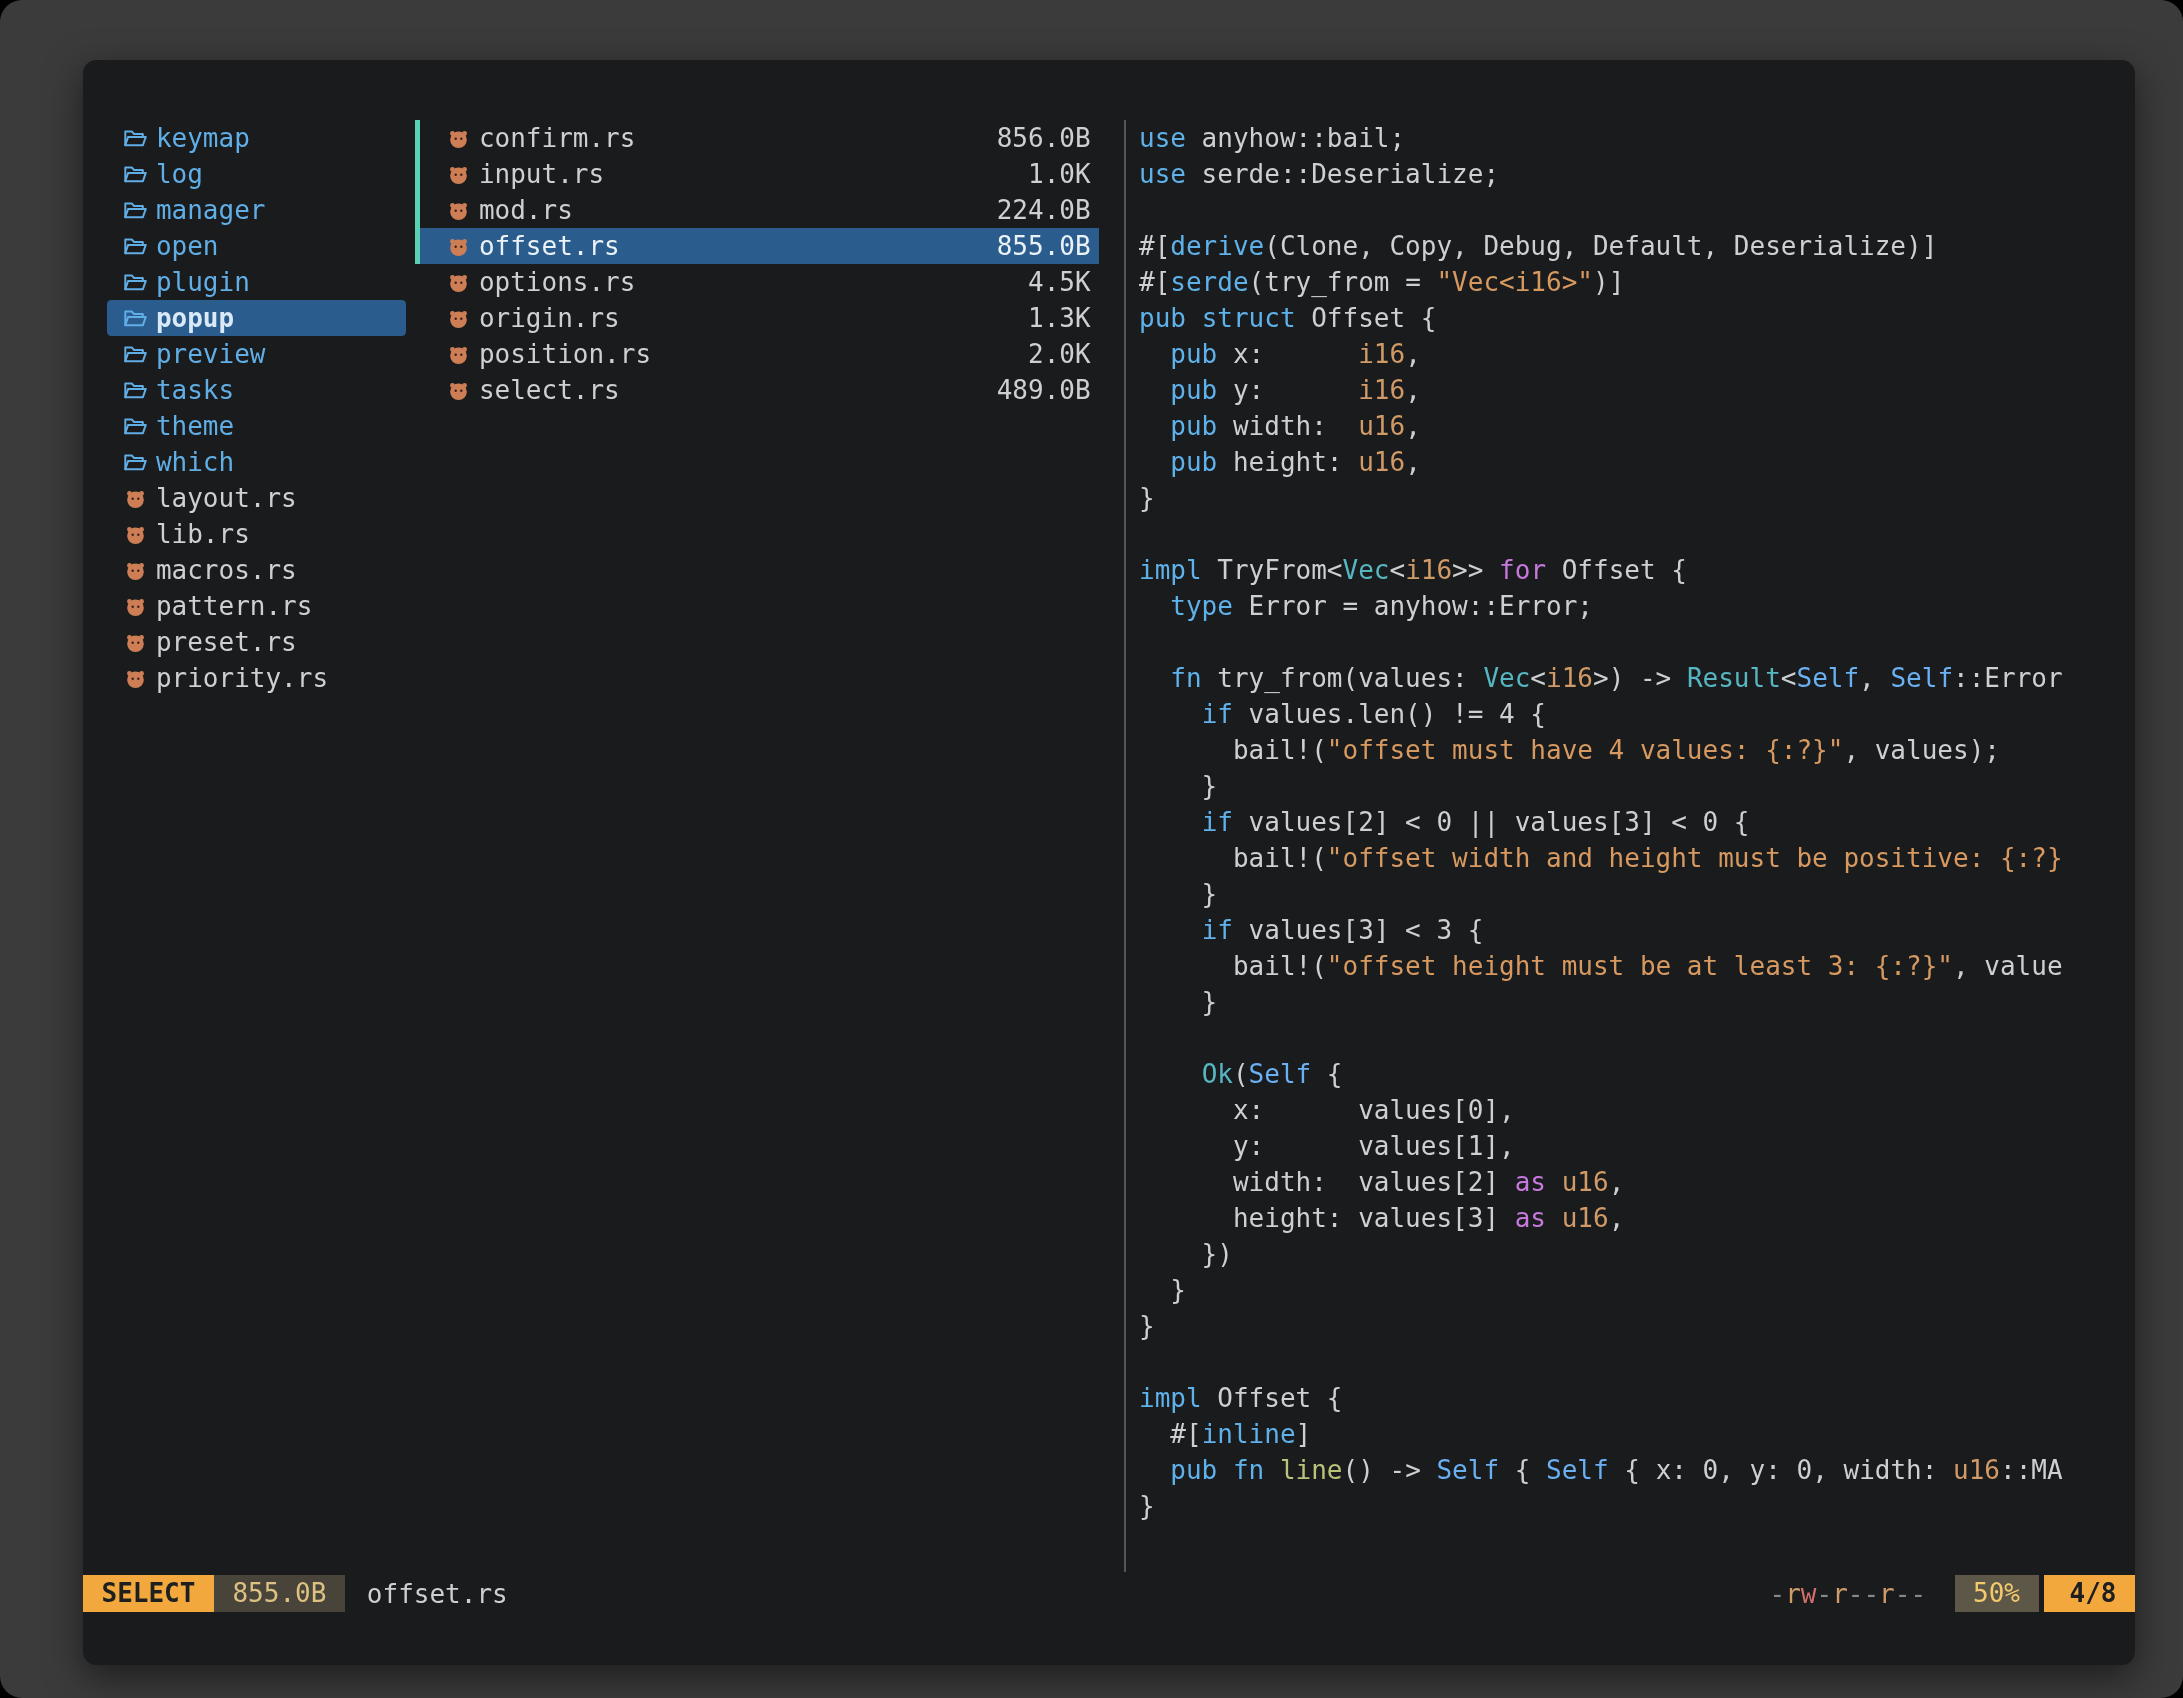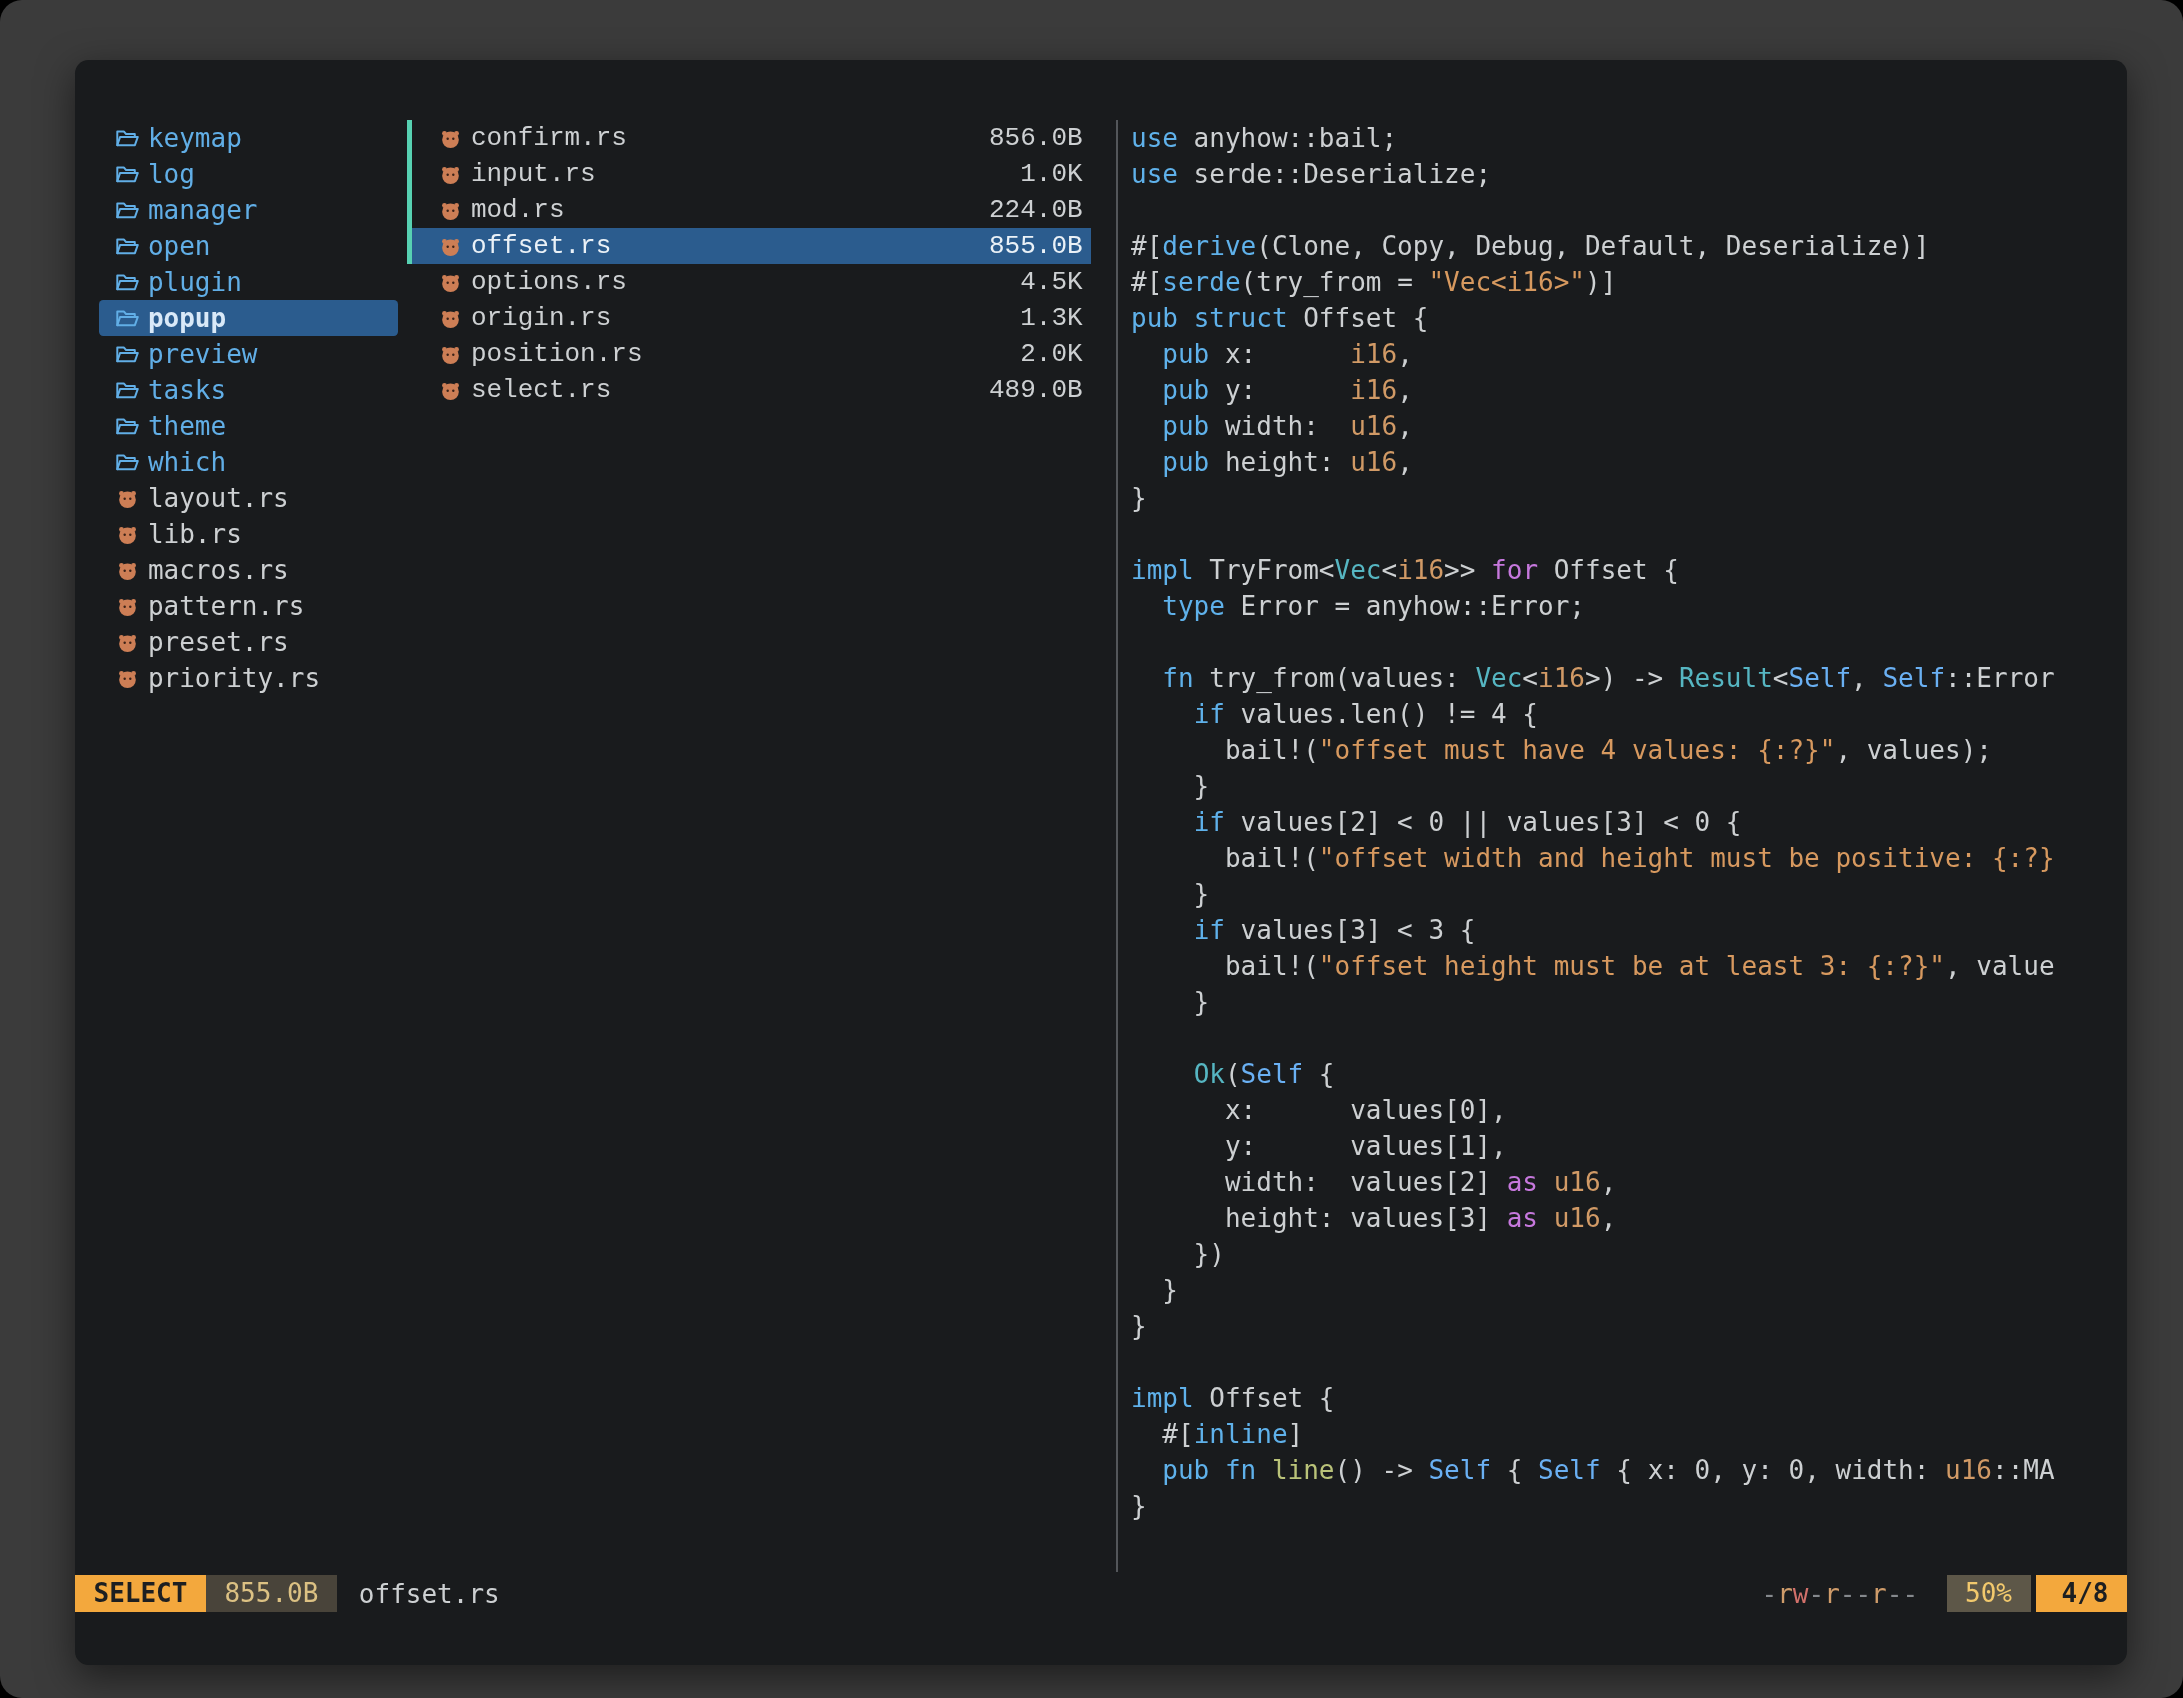--- a/index.html
+++ b/index.html
@@ -2,40 +2,40 @@
 <html style="--desktop-bg: #3b3b3b; --window-bg: #191b1d; --fg: #cdd0d2; --dir: #61aee6; --sel-bg: #2b5c8e; --sel-fg: #d9e9f8; --sel-file-fg: #eaf1f7; --marker: #57d1b2; --divider: #53565a; --kw: #5fb1ea; --ct: #c678dd; --ty: #d19a66; --tn: #56b6c2; --sf: #6ab0f3; --str: #d7995f; --fnc: #bac379; --mode-bg: #f3a83d; --mode-fg: #1d1f21; --sizebadge-bg: #49443a; --sizebadge-fg: #dcc183; --percent-bg: #5d5748; --percent-fg: #f2c96d; --perm-dash: #85898d; --perm-r: #cf9c6a; --perm-w: #d1706a; --rust-icon: #cd7e55; --rust-icon-dark: #3a2218;font-size:13.4px"><head>
 <meta charset="utf-8">
 <style>
   * { margin:0; padding:0; box-sizing:border-box; }
   html,body { width:2183px; height:1698px; background:#000; overflow:hidden; }
   body { font-family:"DejaVu Sans Mono", monospace; }
 
   .desktop { position:absolute; inset:0; background:var(--desktop-bg); border-radius:22px; }
 
   .window {
-    position:absolute; left:75px; top:60px; width:2052px; height:1605px;
+    position:absolute; left:83px; top:60px; width:2052px; height:1605px;
     background:var(--window-bg); border-radius:13.4px;
     box-shadow:0 11.7px 37px rgba(0,0,0,.5);
     font-size:26px; color:var(--fg); overflow:hidden;
   }
 
   .pane { position:absolute; top:60px; }
 
   
   .parent-pane { left:23.5px; width:299px; }
   .side-item { display:flex; align-items:center; height:36px; padding-left:16px; gap:8.4px; border-radius:4.2px; white-space:pre; }
   .side-item.is-dir { color:var(--dir); }
   .side-item.is-file { color:var(--fg); }
   .side-item.selected { background:var(--sel-bg);font-weight:bold; }
   .side-item.selected .label { color:var(--sel-fg); }
   .icon { width:25px; height:25px; display:inline-flex; flex:0 0 25px; align-items:center; justify-content:center; }
   .icon svg { width:25px; height:25px; }
 
   
-  .file-pane { left:334px; width:682px;font-family:Liberation Mono, monospace; }
+  .file-pane { left:334px; width:682px; }
   .file-row { position:relative; display:flex; align-items:center; height:36px; padding:0 8.4px 0 28.5px; gap:8.4px; color:var(--fg); white-space:pre; }
   .file-row .marker { position:absolute; left:-2.5px; top:0; bottom:0; width:5.9px; background:transparent; }
   .file-row.marked .marker { background:var(--marker); }
   .file-row.selected { background:var(--sel-bg); color:var(--sel-file-fg); }
   .file-row .fsize { margin-left:auto; }
 
   .divider { position:absolute; left:1041px; top:60px; width:1.7px; height:1452px; background:var(--divider); }
 
   
   .preview-pane { left:1056px; width:992px; }

